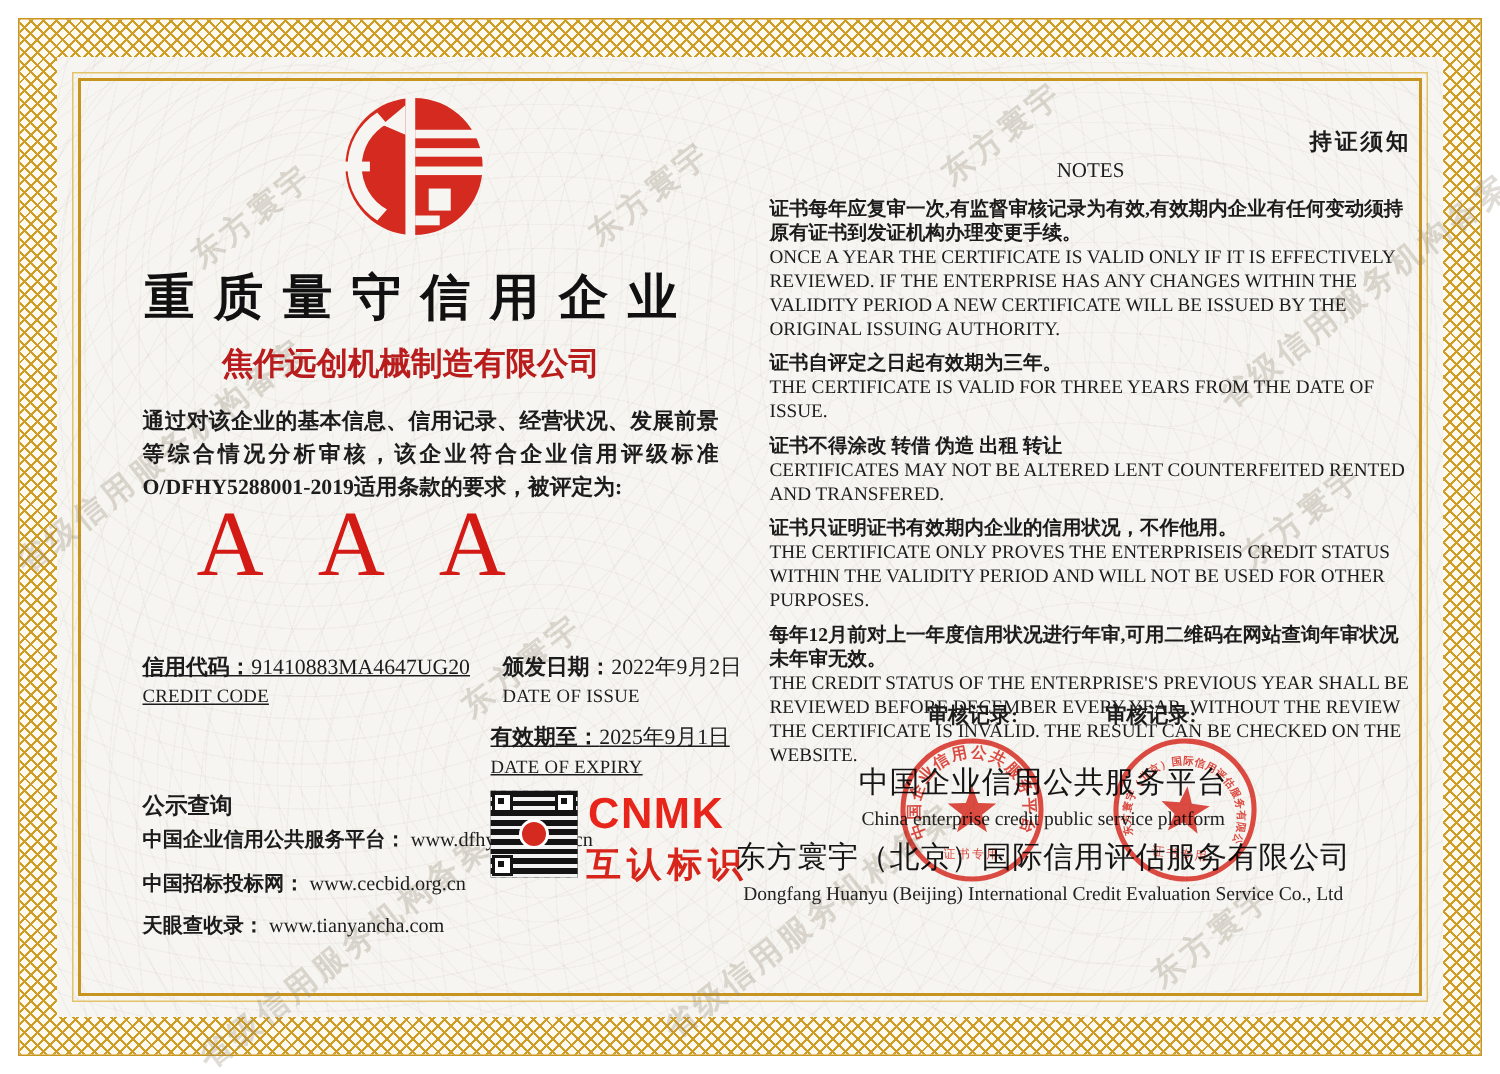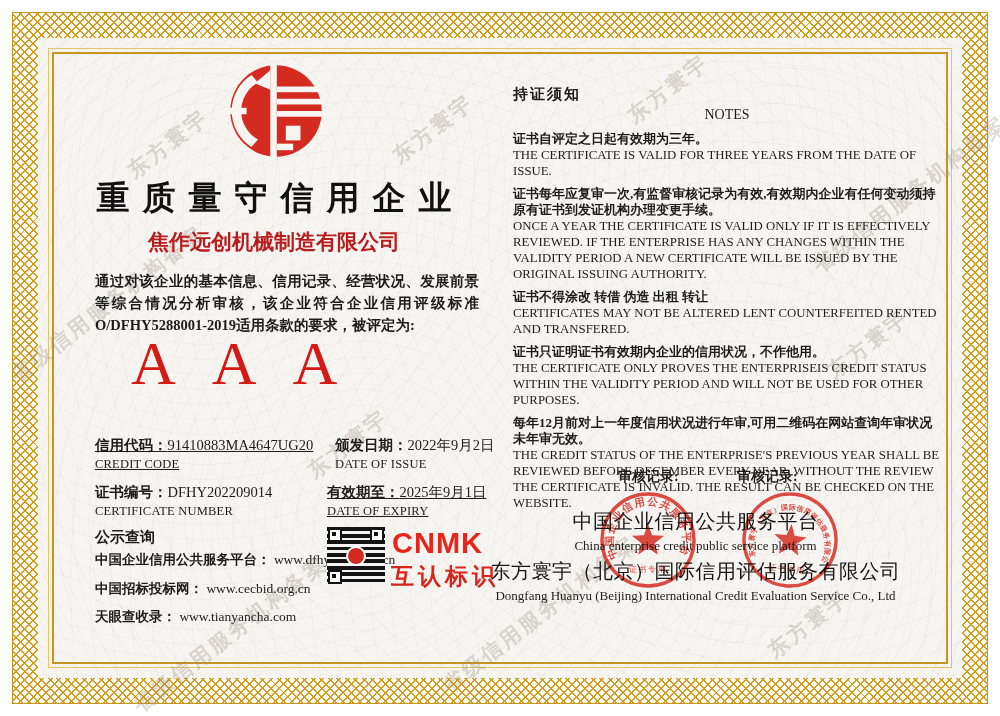--- a/index.html
+++ b/index.html
@@ -51,21 +51,21 @@
   .finder{position:absolute;width:14px;height:14px;background:#fff;border:2.6px solid #141414;box-sizing:border-box;}
   .finder::after{content:"";position:absolute;left:2.4px;top:2.4px;width:4px;height:4px;background:#141414;}
   .fd1{left:1px;top:1px;} .fd2{right:1px;top:1px;} .fd3{left:1px;bottom:1px;}
   .qrbadge{position:absolute;left:19px;top:19px;width:20px;height:20px;border-radius:50%;
            background:#d42a1f;border:2px solid #fff;box-sizing:border-box;}
   .cnmk{position:absolute;left:392px;top:527px;font-family:"Liberation Sans",sans-serif;
         font-weight:bold;font-size:29px;color:#e8251b;letter-spacing:1px;}
   .mutual{position:absolute;left:391px;top:561px;font-size:23px;color:#d8251b;
           letter-spacing:4px;font-weight:600;}
   
-  .notes-h1{position:absolute;left:513px;top:85px;width:428px;text-align:left;
+  .notes-h1{position:absolute;left:513px;top:85px;width:428px;text-align:right;
             font-size:15px;font-weight:bold;letter-spacing:2px;}
   .notes-h2{position:absolute;left:513px;top:107px;width:428px;text-align:center;font-size:14px;}
   .notes{position:absolute;left:513px;top:131px;width:430px;}
   .note{margin-bottom:7px;}
   .note .zh{font-size:13px;font-weight:600;line-height:16px;}
   .note .en{font-size:12.8px;line-height:16px;}
   .review{position:absolute;top:468px;font-size:14px;font-weight:bold;}
   .rv1{left:618px;} .rv2{left:737px;}
   .issuer{position:absolute;left:473px;top:508px;width:445px;text-align:center;}
   .issuer .zh{font-family:"Liberation Sans",sans-serif;font-size:20px;color:#161616;letter-spacing:.5px;}
@@ -112,24 +112,20 @@
   <div class="grade">AAA</div>
 
   <div class="field f1">
     <div><span class="lab">信用代码：</span><span>91410883MA4647UG20</span></div>
     <div class="sub">CREDIT CODE</div>
   </div>
   <div class="field f2">
     <div><span class="lab">颁发日期：</span><span>2022年9月2日</span></div>
     <div class="sub">DATE OF ISSUE</div>
   </div>
-  <div class="field f3">
-    <div><span class="lab">证书编号：</span><span>DFHY202209014</span></div>
-    <div class="sub">CERTIFICATE NUMBER</div>
-  </div>
   <div class="field f4">
     <div><span class="lab">有效期至：</span><span>2025年9月1日</span></div>
     <div class="sub">DATE OF EXPIRY</div>
   </div>
 
   <div class="query-h">公示查询</div>
   <div class="qlink q1">
     <span class="lab">中国企业信用公共服务平台：</span>
     <span>www.dfhy-xinyong.cn</span>
   </div>
@@ -148,26 +144,26 @@
     <div class="finder fd3"></div>
     <div class="qrbadge"></div>
   </div>
   <div class="cnmk">CNMK</div>
   <div class="mutual">互认标识</div>
 
   <div class="notes-h1">持证须知</div>
   <div class="notes-h2">NOTES</div>
   <div class="notes">
     <div class="note">
+      <div class="zh">证书每年应复审一次,有监督审核记录为有效,有效期内企业有任何变动须持原有证书到发证机构办理变更手续。</div>
+      <div class="en">ONCE A YEAR THE CERTIFICATE IS VALID ONLY IF IT IS EFFECTIVELY REVIEWED. IF THE ENTERPRISE HAS ANY CHANGES WITHIN THE VALIDITY PERIOD A NEW CERTIFICATE WILL BE ISSUED BY THE ORIGINAL ISSUING AUTHORITY.</div>
+    </div>
+    <div class="note">
       <div class="zh">证书自评定之日起有效期为三年。</div>
       <div class="en">THE CERTIFICATE IS VALID FOR THREE YEARS FROM THE DATE OF ISSUE.</div>
-    </div>
-    <div class="note">
-      <div class="zh">证书每年应复审一次,有监督审核记录为有效,有效期内企业有任何变动须持原有证书到发证机构办理变更手续。</div>
-      <div class="en">ONCE A YEAR THE CERTIFICATE IS VALID ONLY IF IT IS EFFECTIVELY REVIEWED. IF THE ENTERPRISE HAS ANY CHANGES WITHIN THE VALIDITY PERIOD A NEW CERTIFICATE WILL BE ISSUED BY THE ORIGINAL ISSUING AUTHORITY.</div>
     </div>
     <div class="note">
       <div class="zh">证书不得涂改 转借 伪造 出租 转让</div>
       <div class="en">CERTIFICATES MAY NOT BE ALTERED LENT COUNTERFEITED RENTED AND TRANSFERED.</div>
     </div>
     <div class="note">
       <div class="zh">证书只证明证书有效期内企业的信用状况，不作他用。</div>
       <div class="en">THE CERTIFICATE ONLY PROVES THE ENTERPRISEIS CREDIT STATUS WITHIN THE VALIDITY PERIOD AND WILL NOT BE USED FOR OTHER PURPOSES.</div>
     </div>
     <div class="note">

